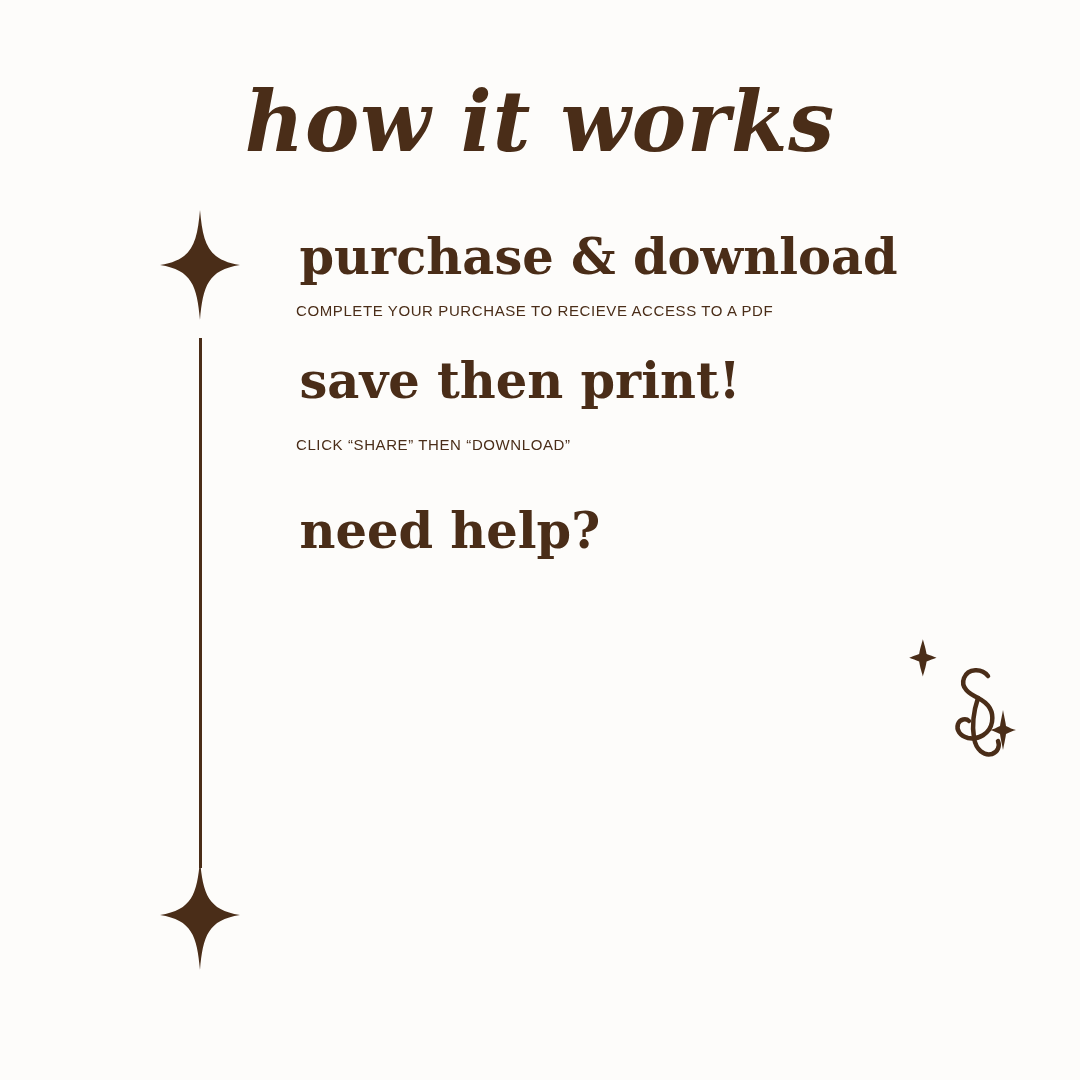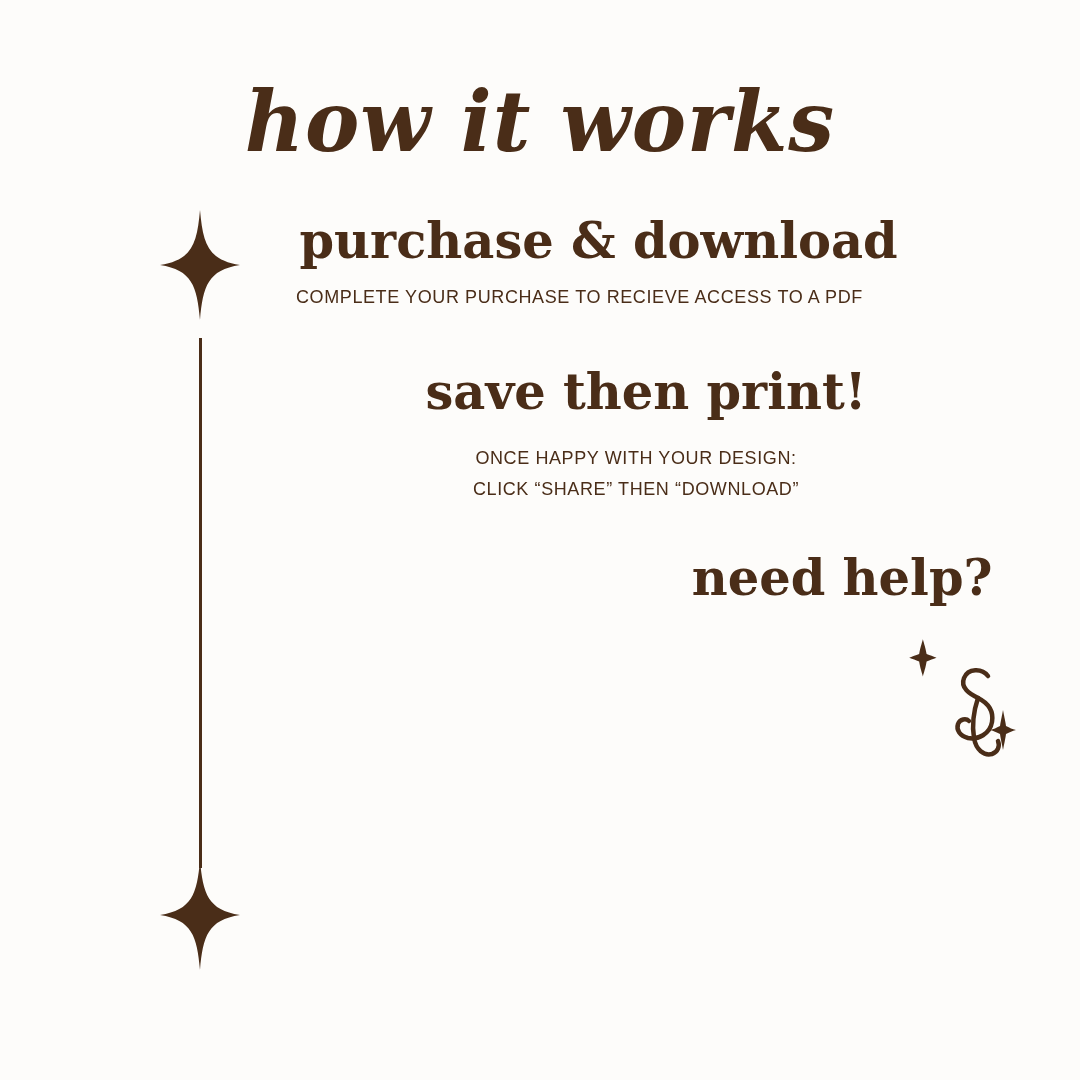--- a/index.html
+++ b/index.html
@@ -77,36 +77,36 @@
     line-height: 1.08;
     color: #4a2d18;
     margin: 0 0 12px 0;
     letter-spacing: 0px;
     transform: scaleX(0.99);
   }
   .heading.bold { font-weight: 700; }
 
   .body-text {
     font-family: "Liberation Sans", sans-serif;
-    font-size: 18px;
+    font-size: 15px;
     letter-spacing: 0.6px;
     line-height: 1.72;
     color: #4a2d18;
     margin: 0;
     text-transform: uppercase;
     max-width: 680px;
   }
 
-  .blk-purchase { margin-top: 0px; }
+  .blk-purchase { margin-top: 16px; }
   .blk-purchase .heading { margin-bottom: 14px; }
   .blk-make { margin-top: 46px; }
   .blk-make .heading { margin-bottom: 28px; }
-  .blk-save { margin-top: 52px; text-align: center; }
+  .blk-save { margin-top: 30px; }
   .blk-save .heading { margin-bottom: 24px; }
-  .blk-help { margin-top: 46px; text-align: right; }
+  .blk-help { margin-top: 46px; }
   .blk-help .heading { margin-bottom: 18px; }
 
   
   .logo {
     position: absolute;
     right: 56px;
     bottom: 72px;
     width: 120px;
     height: 130px;
   }
@@ -131,21 +131,20 @@
   <div class="content">
 
     <div class="block blk-purchase">
       <h2 class="heading">purchase &amp; download</h2>
       <p class="body-text">COMPLETE YOUR PURCHASE TO RECIEVE ACCESS TO A PDF</p>
     </div>
 
 
     <div class="block blk-save">
       <h2 class="heading">save then print!</h2>
-      <p class="body-text">ONCE HAPPY WITH YOUR DESIGN:</p>
       <p class="body-text">CLICK “SHARE” THEN “DOWNLOAD”</p>
     </div>
 
     <div class="block blk-help">
       <h2 class="heading bold">need help?</h2>
     </div>
 
   </div>
 
   <svg class="logo" viewBox="0 0 120 130">

